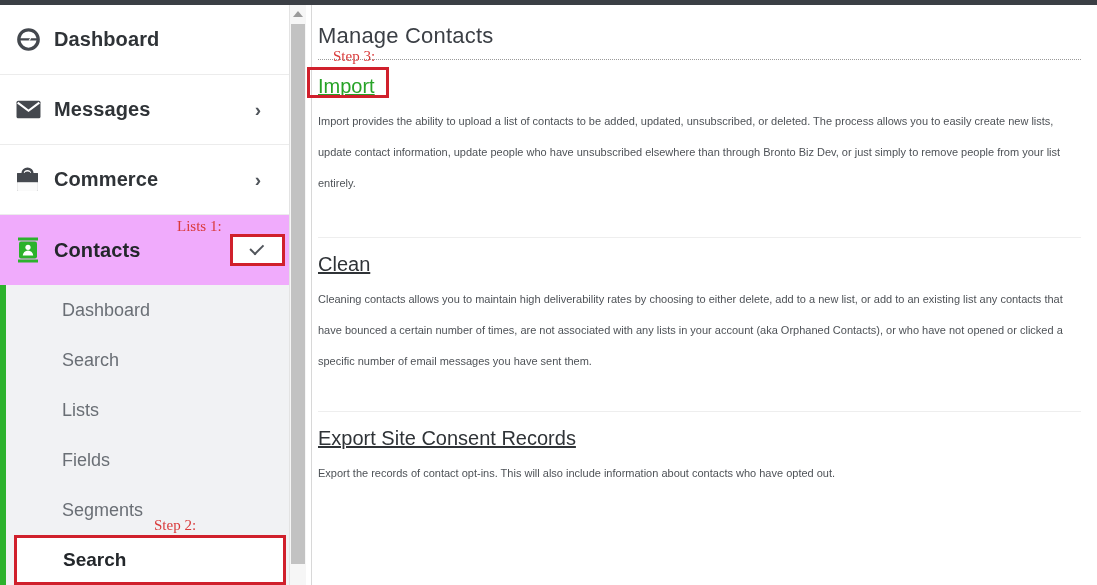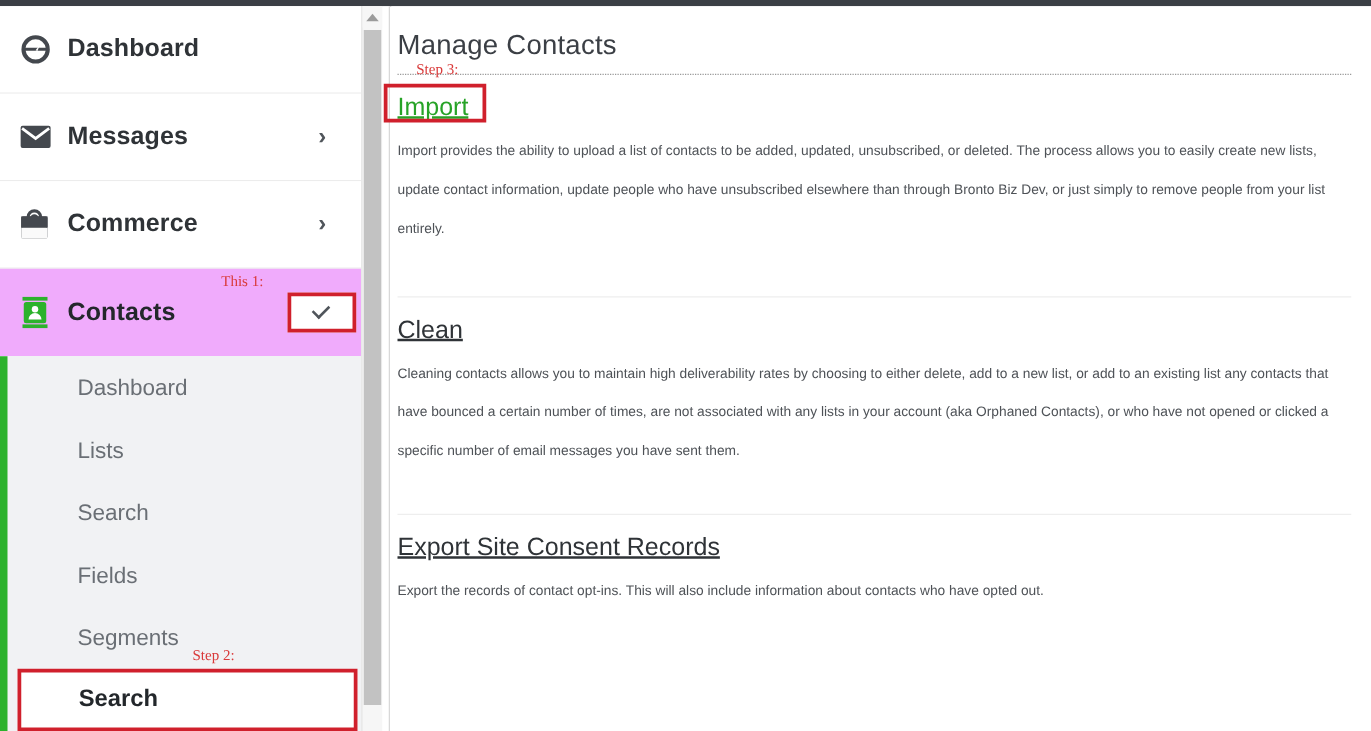--- a/index.html
+++ b/index.html
@@ -108,21 +108,21 @@
     background: #ffffff;
     display: flex; align-items: center;
     padding-left: 46px;
     font-size: 19px; font-weight: bold; color: #23272b;
   }
 
   
   .ann {
     position: absolute;
     color: #d93a3a;
-    font-size: 12px;
+    font-size: 15px;
     font-family: "Liberation Serif", serif;
     white-space: nowrap;
     z-index: 9;
   }
   #ann-step1 { left: 177px; top: 218px; }
   #ann-step2 { left: 154px; top: 517px; }
   #ann-step3 { left: 333px; top: 48px; }
 
   
   .scroll-track {
@@ -268,40 +268,40 @@
       <div class="chev-box">
         <span class="chev-down"></span>
       </div>
     </div>
 
     <div class="submenu">
       <div class="sub-item">
         <span>Dashboard</span>
       </div>
       <div class="sub-item">
+        <span>Search</span>
+      </div>
+      <div class="sub-item">
         <span>Lists</span>
-      </div>
-      <div class="sub-item">
-        <span>Search</span>
       </div>
       <div class="sub-item">
         <span>Fields</span>
       </div>
       <div class="sub-item">
         <span>Segments</span>
       </div>
       <div class="manage-wrap">
         <div class="manage-box">
           <span>Search</span>
         </div>
       </div>
     </div>
   </div>
 
-  <div class="ann" id="ann-step1">This 1:</div>
+  <div class="ann" id="ann-step1">Lists 1:</div>
   <div class="ann" id="ann-step2">Step 2:</div>
   <div class="ann" id="ann-step3">Step 3:</div>
 
   <div class="scroll-track">
     <div class="scroll-up">
       <span class="tri"></span>
     </div>
     <div class="scroll-thumb"></div>
   </div>
   <div class="rail-edge"></div>

